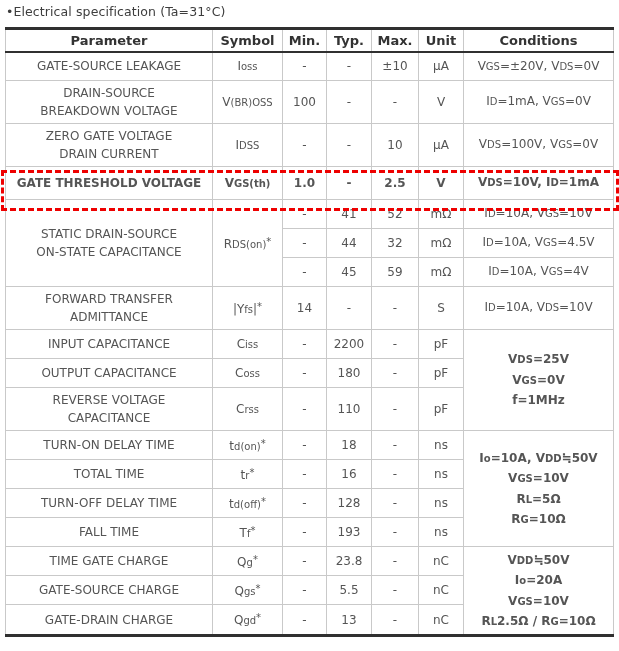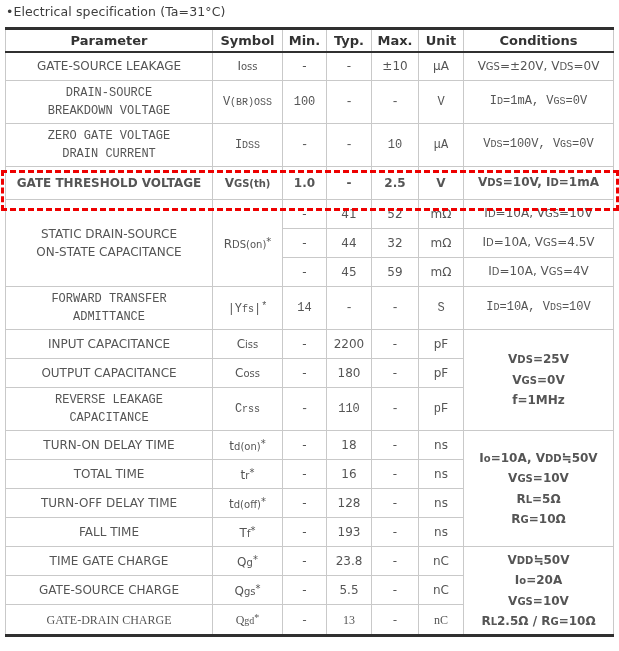--- a/index.html
+++ b/index.html
@@ -7,21 +7,21 @@
   .page{position:relative;padding:3px 5px 0 5px;box-sizing:border-box;}
   .title{font-size:12.5px;color:#3d3d3d;padding:1px 0 8px 1px;letter-spacing:0.1px;}
   table.spec{border-collapse:collapse;table-layout:fixed;width:608px;
              border-top:3px solid #303030;border-bottom:3px solid #303030;
              border-left:1px solid #c9c9c9;border-right:1px solid #c9c9c9;}
   .spec th,.spec td{border:1px solid #c9c9c9;text-align:center;vertical-align:middle;
                     padding:2px 3px;overflow:hidden;box-sizing:border-box;}
   .spec thead th{border-bottom:2px solid #303030;color:#333;font-size:13px;
                  font-weight:bold;height:23px;}
   .spec td{color:#555;font-size:12px;line-height:1.5;}
-  tr.h29{height:29px;} tr.h31{height:31px;font-family:Liberation Serif, serif;} tr.h33{height:33px;font-weight:bold;} tr.h43{height:43px;font-family:Liberation Mono, monospace;}
+  tr.h29{height:29px;} tr.h31{height:31px;} tr.h33{height:33px;font-weight:bold;} tr.h43{height:43px;}
   td.cond{line-height:1.45;}
   td.ml{line-height:1.7;font-weight:bold;}
   .sb{font-size:10px;}
   .sp{font-size:10px;vertical-align:3px;}
   .hl-box{position:absolute;border:3px dashed #ee0000;box-sizing:border-box;
           pointer-events:none;background:transparent;}
 </style>
 </head>
 <body>
 
@@ -129,21 +129,21 @@
       </tr>
       <tr class="h29">
         <td class="param"><span>OUTPUT CAPACITANCE</span></td>
         <td><span>C</span><span class="sb">oss</span></td>
         <td>-</td>
         <td>180</td>
         <td>-</td>
         <td>pF</td>
       </tr>
       <tr class="h43">
-        <td class="param"><span>REVERSE LEAKAGE</span><br><span>CAPACITANCE</span></td>
+        <td class="param"><span>REVERSE VOLTAGE</span><br><span>CAPACITANCE</span></td>
         <td><span>C</span><span class="sb">rss</span></td>
         <td>-</td>
         <td>110</td>
         <td>-</td>
         <td>pF</td>
       </tr>
       <tr class="h29">
         <td class="param"><span>TURN-ON DELAY TIME</span></td>
         <td><span>t</span><span class="sb">d(on)</span><span class="sp">*</span></td>
         <td>-</td>

